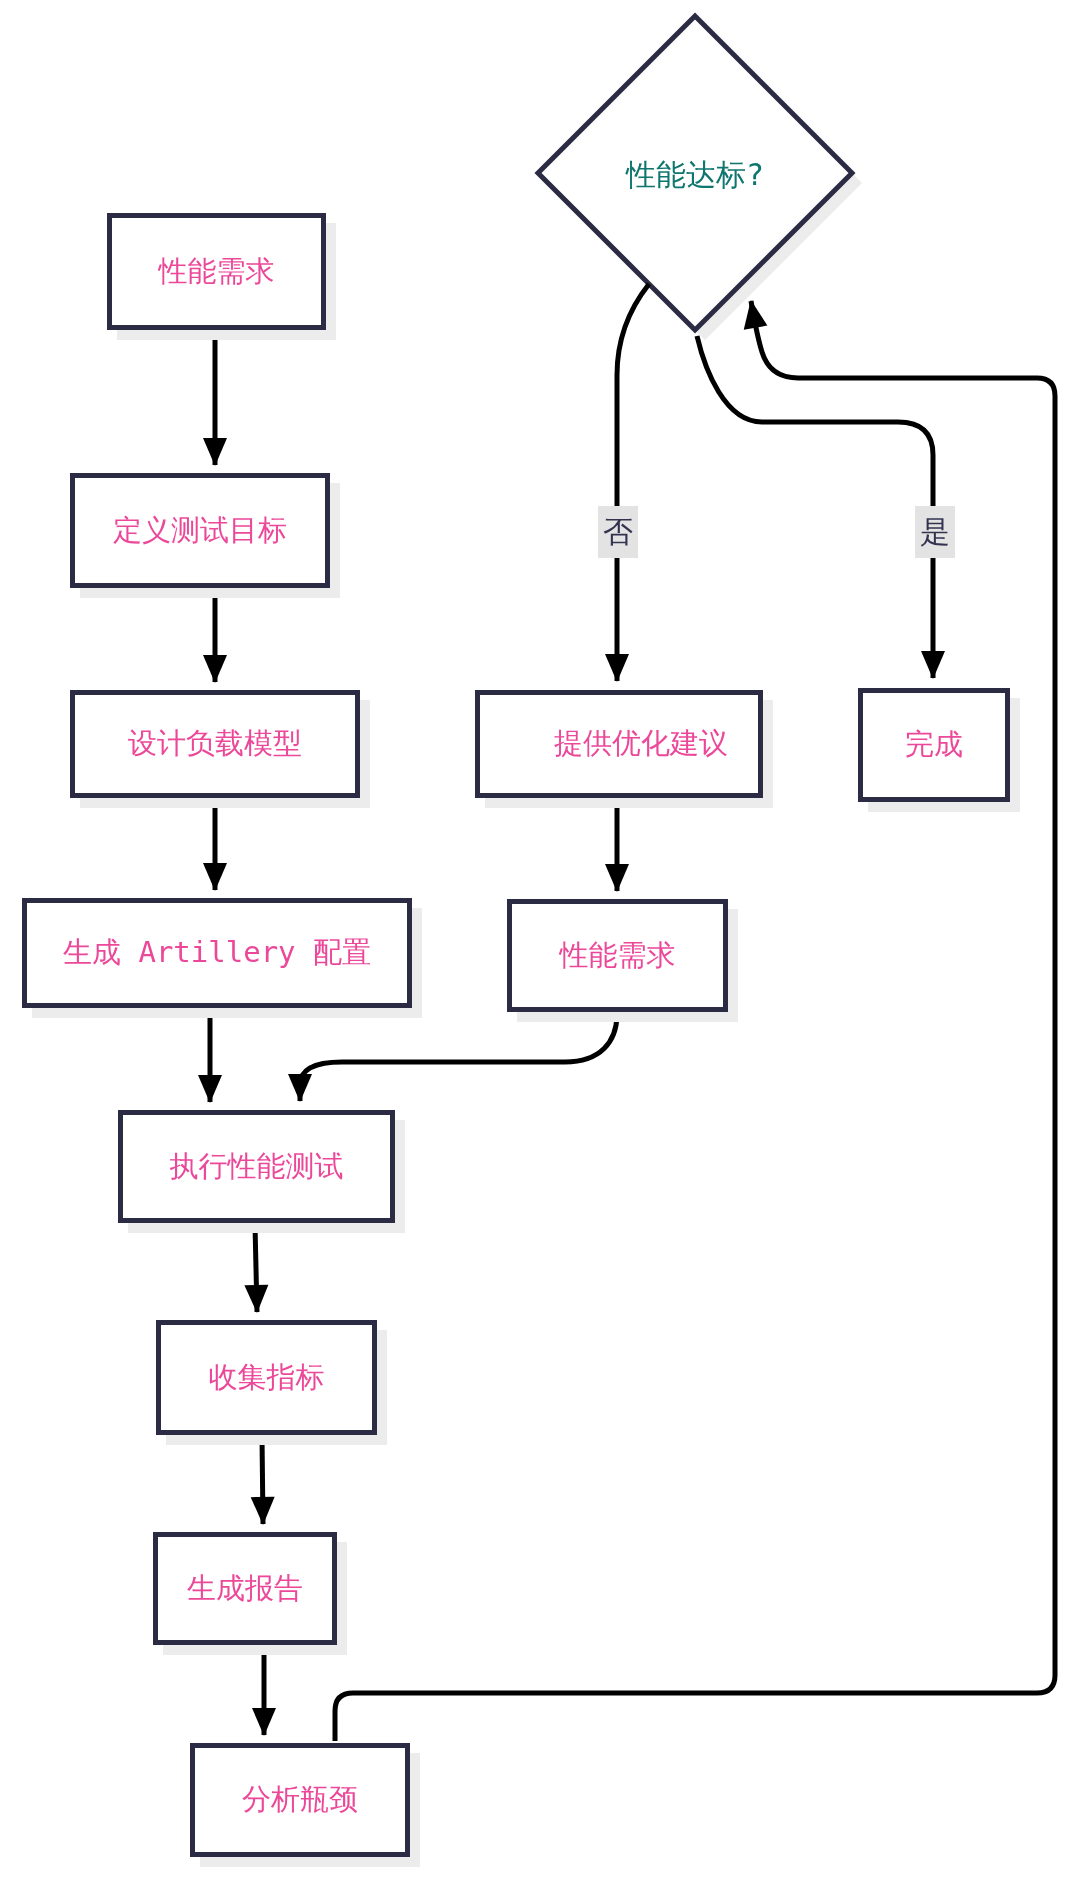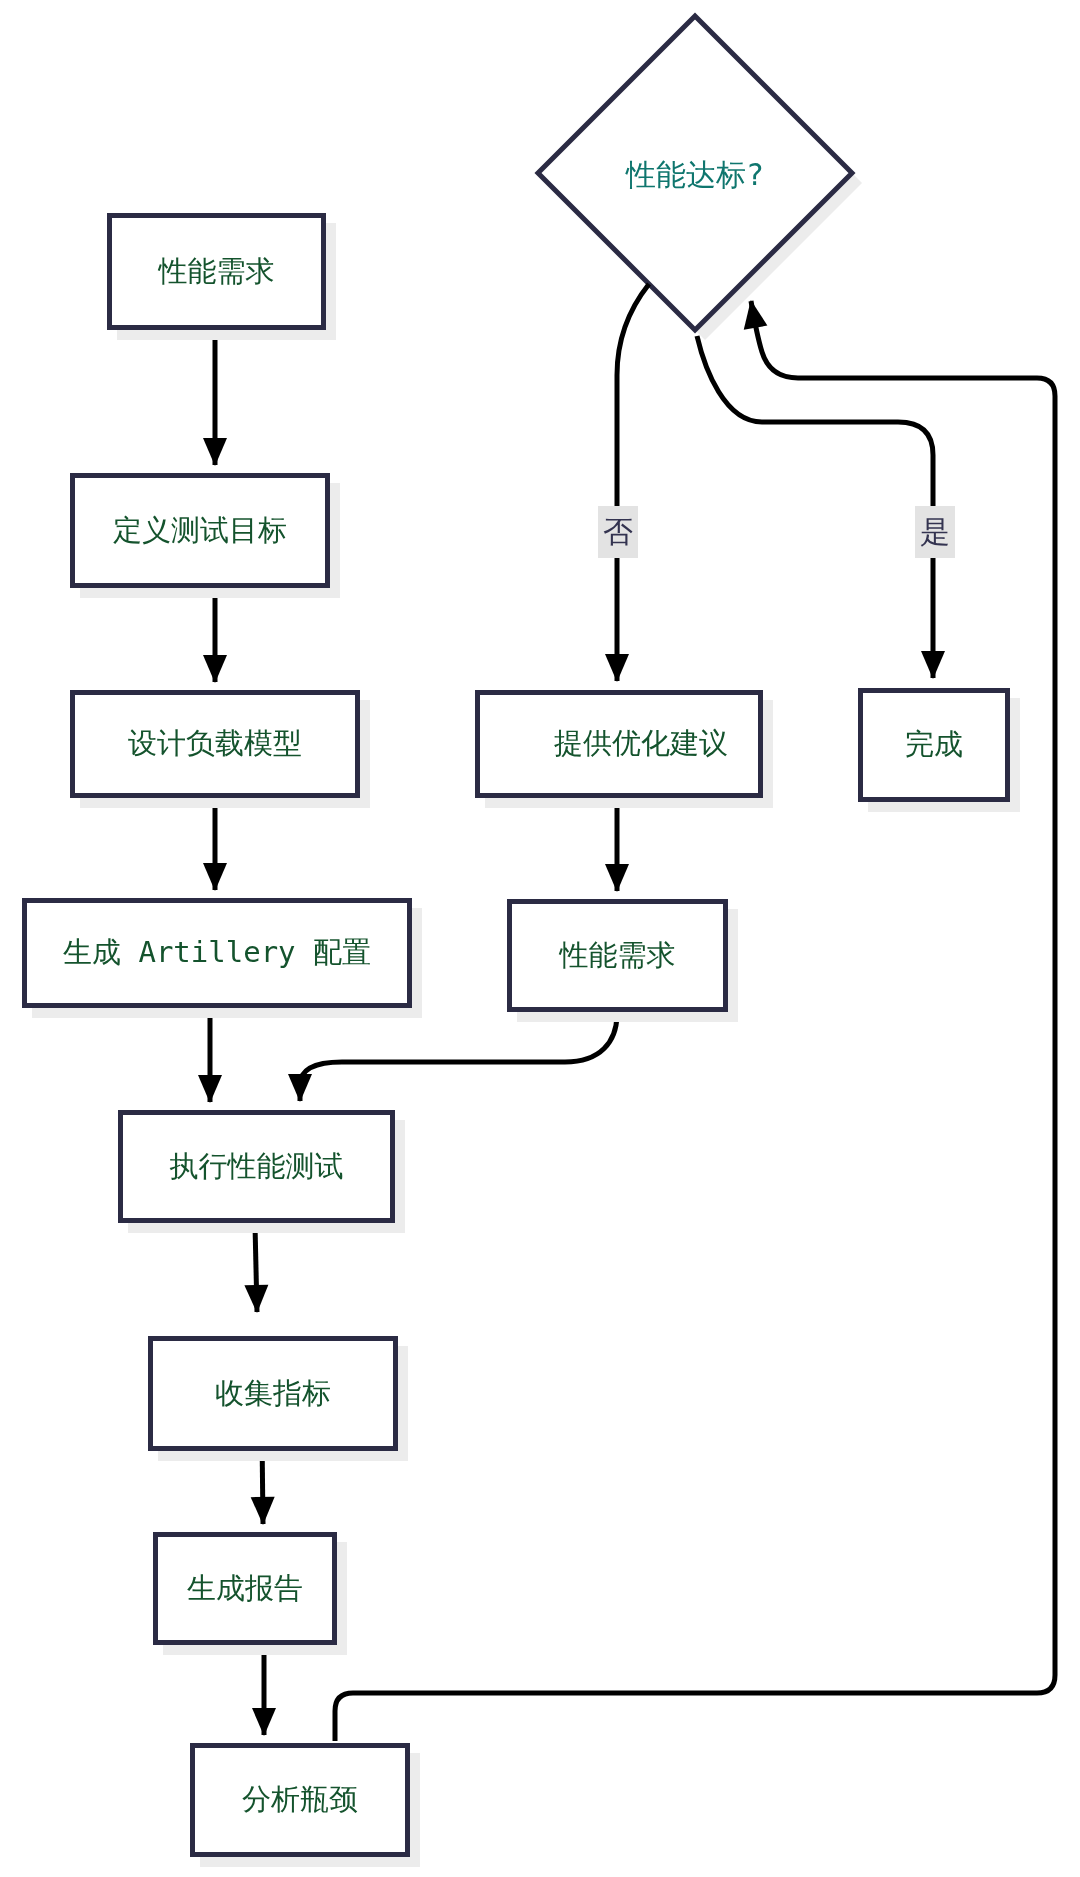--- a/index.html
+++ b/index.html
@@ -24,21 +24,21 @@
   .node {
     position: absolute;
     box-sizing: border-box;
     background: #ffffff;
     border: 5px solid #2b2b44;
     box-shadow: 10px 10px 0 #ececec;
     display: flex;
     align-items: center;
     justify-content: center;
     font-size: 29px;
-    color: #14532d;
+    color: #ec4899;
     z-index: 2;
     white-space: nowrap;
   }
   .diamond-label {
     position: absolute;
     display: flex;
     align-items: center;
     justify-content: center;
     font-size: 30px;
     color: #0f766e;
@@ -54,21 +54,21 @@
     padding: 11px 5px;
     z-index: 3;
     white-space: nowrap;
   }
   
   #n-req   { left: 107px; top: 213px;  width: 219px; height: 117px; }
   #n-goal  { left: 70px;  top: 473px;  width: 260px; height: 115px; }
   #n-load  { left: 70px;  top: 690px;  width: 290px; height: 108px; }
   #n-art   { left: 22px;  top: 898px;  width: 390px; height: 110px; }
   #n-run   { left: 118px; top: 1110px; width: 277px; height: 113px; }
-  #n-met   { left: 148px; top: 1320px; width: 250px; height: 115px; margin-top: 16px; }
+  #n-met   { left: 156px; top: 1320px; width: 221px; height: 115px; }
   #n-rep   { left: 153px; top: 1532px; width: 184px; height: 113px; }
   #n-ana   { left: 190px; top: 1743px; width: 220px; height: 114px; }
   #n-sug   { left: 475px; top: 690px;  width: 288px; height: 108px; padding-left: 44px; }
   #n-adj   { left: 507px; top: 899px;  width: 221px; height: 113px; }
   #n-done  { left: 858px; top: 688px;  width: 152px; height: 114px; }
   #d-check { left: 560px; top: 148px;  width: 270px; height: 54px; }
   #lbl-no  { left: 598px; top: 506px; }
   #lbl-yes { left: 915px; top: 506px; }
 </style>
 </head>

